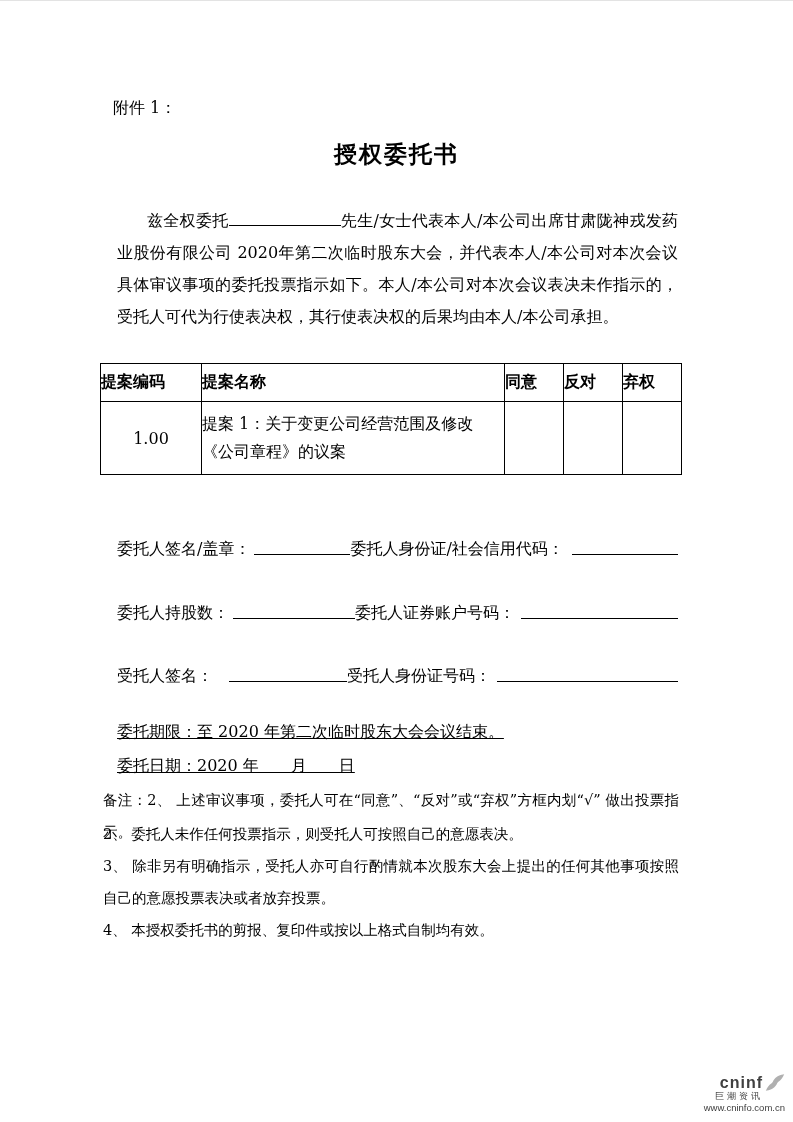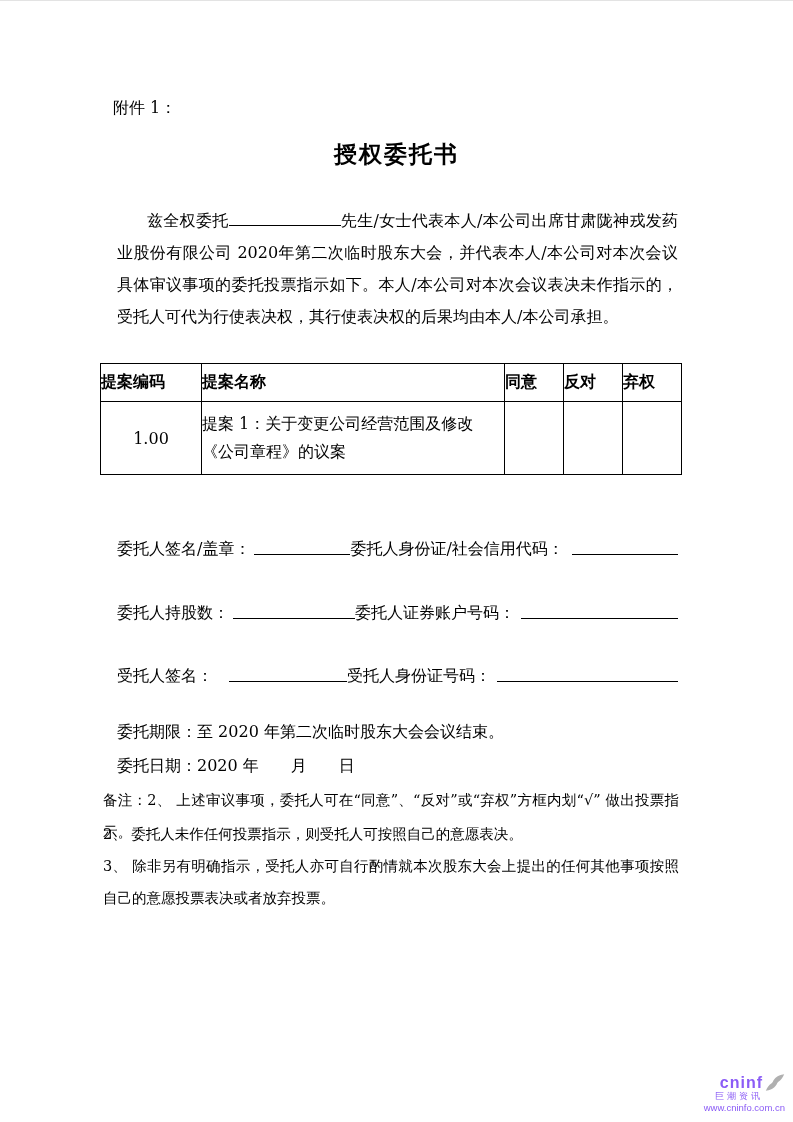--- a/index.html
+++ b/index.html
@@ -54,31 +54,31 @@
     box-sizing:border-box;
   }
   .sig-row .blank{height:16px;}
   .sig-row .b1{width:96px;margin-left:4px;}
   .sig-row.r2 .b1{width:122px;}
   .sig-row.r3 .b1{width:118px;margin-left:16px;}
   .sig-row .b2{flex:1;margin-left:6px;}
   .sig-row.r1 .b2{margin-left:8px;}
   .plain-line{
     position:absolute;left:117px;width:561px;
-    font-size:16px;line-height:22px;
+    font-size:16px;line-height:22px;text-decoration:underline;
   }
   .note{
     position:absolute;left:103px;width:576px;
     font-size:14.5px;line-height:32px;text-align:justify;
   }
   .cninfo{
     position:absolute;right:8px;bottom:8px;
     width:110px;text-align:right;
     font-family:"Liberation Sans","DejaVu Sans",sans-serif;
-    color:#8b5cf6;
+    color:#404040;
   }
   .cninfo .brand-row{
     display:flex;justify-content:flex-end;align-items:center;gap:2px;
   }
   .cninfo .brand{font-size:16px;font-weight:bold;letter-spacing:1px;line-height:16px;}
   .cninfo .swirl{width:20px;height:17px;}
   .cninfo .cn-name{font-size:9px;letter-spacing:3px;line-height:11px;margin-right:22px;}
   .cninfo .url{font-size:9.5px;line-height:12px;}
 </style>
 </head>
@@ -133,20 +133,21 @@
     <span>受托人身份证号码：</span>
     <span class="blank b2"></span>
   </div>
 
   <div class="plain-line" style="top:720px">委托期限：至 2020 年第二次临时股东大会会议结束。</div>
   <div class="plain-line" style="top:754px">委托日期：2020 年　　月　　日</div>
 
   <div class="note" style="top:783px">备注：2、 上述审议事项，委托人可在“同意”、“反对”或“弃权”方框内划“√” 做出投票指示。</div>
   <div class="note" style="top:817px">2、 委托人未作任何投票指示，则受托人可按照自己的意愿表决。</div>
   <div class="note" style="top:849px">3、 除非另有明确指示，受托人亦可自行酌情就本次股东大会上提出的任何其他事项按照自己的意愿投票表决或者放弃投票。</div>
+  <div class="note" style="top:913px">4、 本授权委托书的剪报、复印件或按以上格式自制均有效。</div>
 
   <div class="cninfo">
     <div class="brand-row">
       <span class="brand">cninf</span>
       <svg class="swirl" viewBox="0 0 24 20">
         <path d="M23 0 C14 1 9.5 6.5 8.5 12 C13.5 12 20 7.5 23 0 Z" fill="#b0b0b0"></path>
         <path d="M1 20 C10 19 14.5 13.5 15.5 8 C10.5 8 4 12.5 1 20 Z" fill="#b0b0b0"></path>
       </svg>
     </div>
     <div class="cn-name">巨潮资讯</div>

